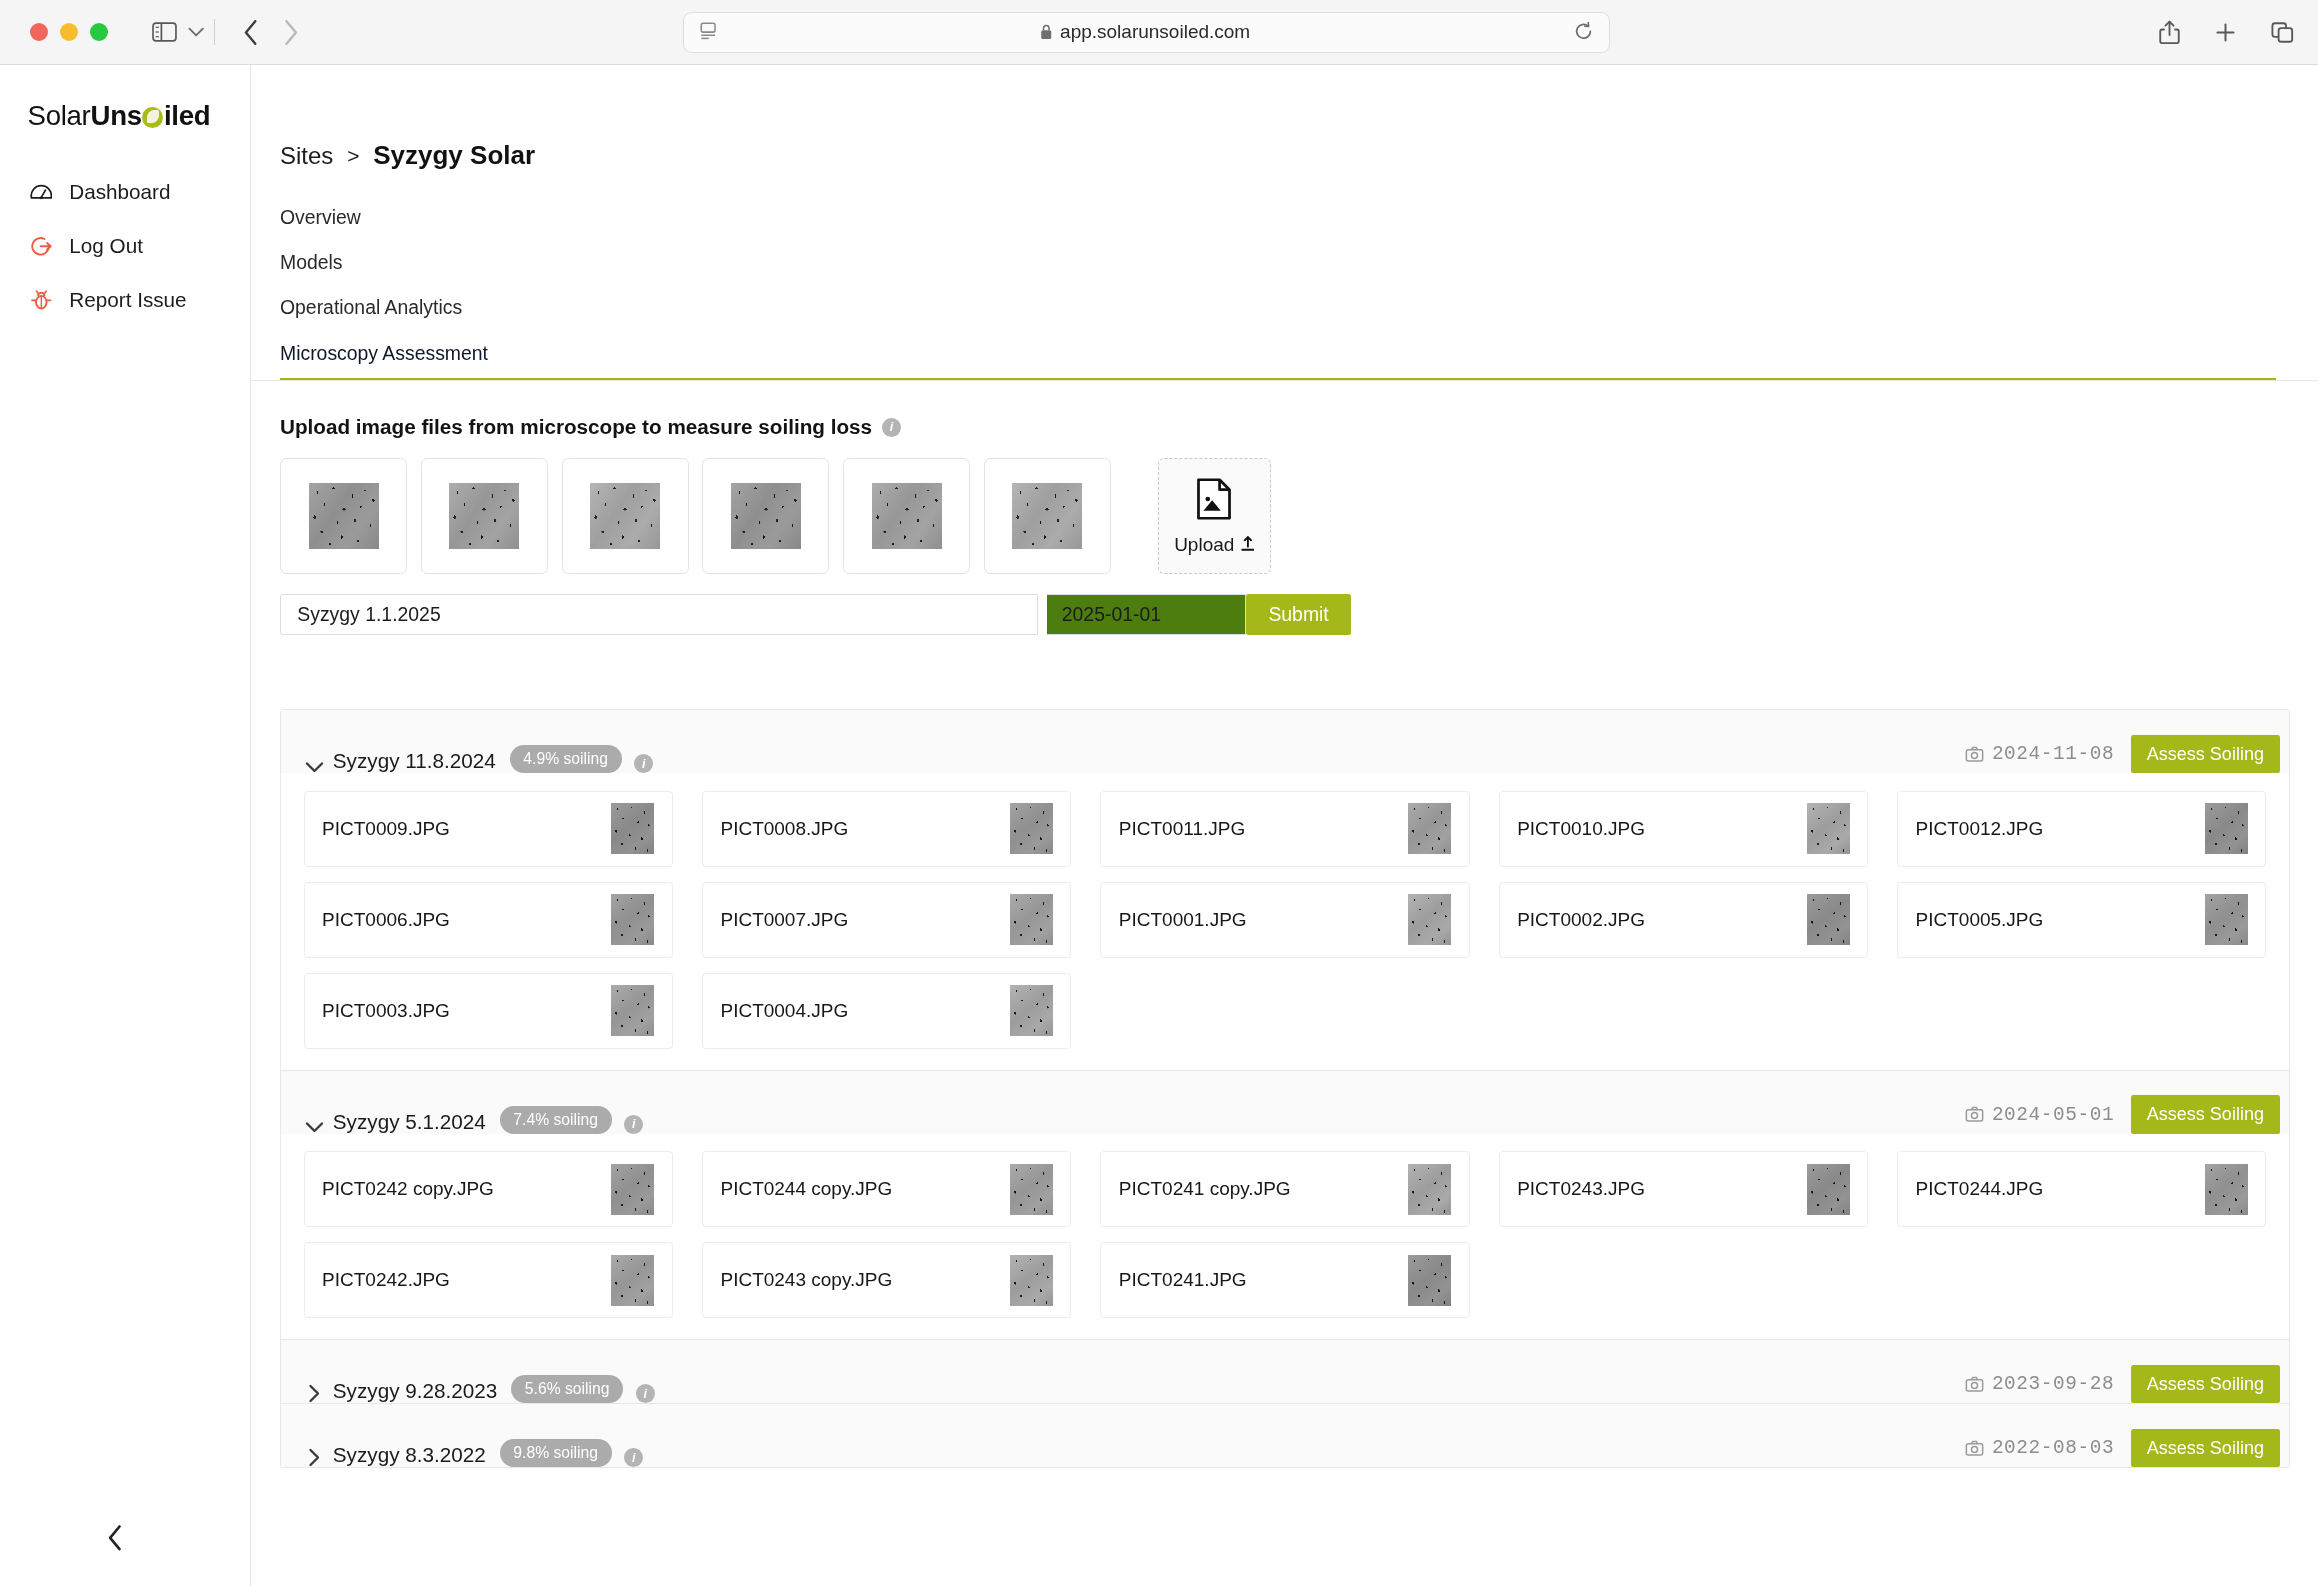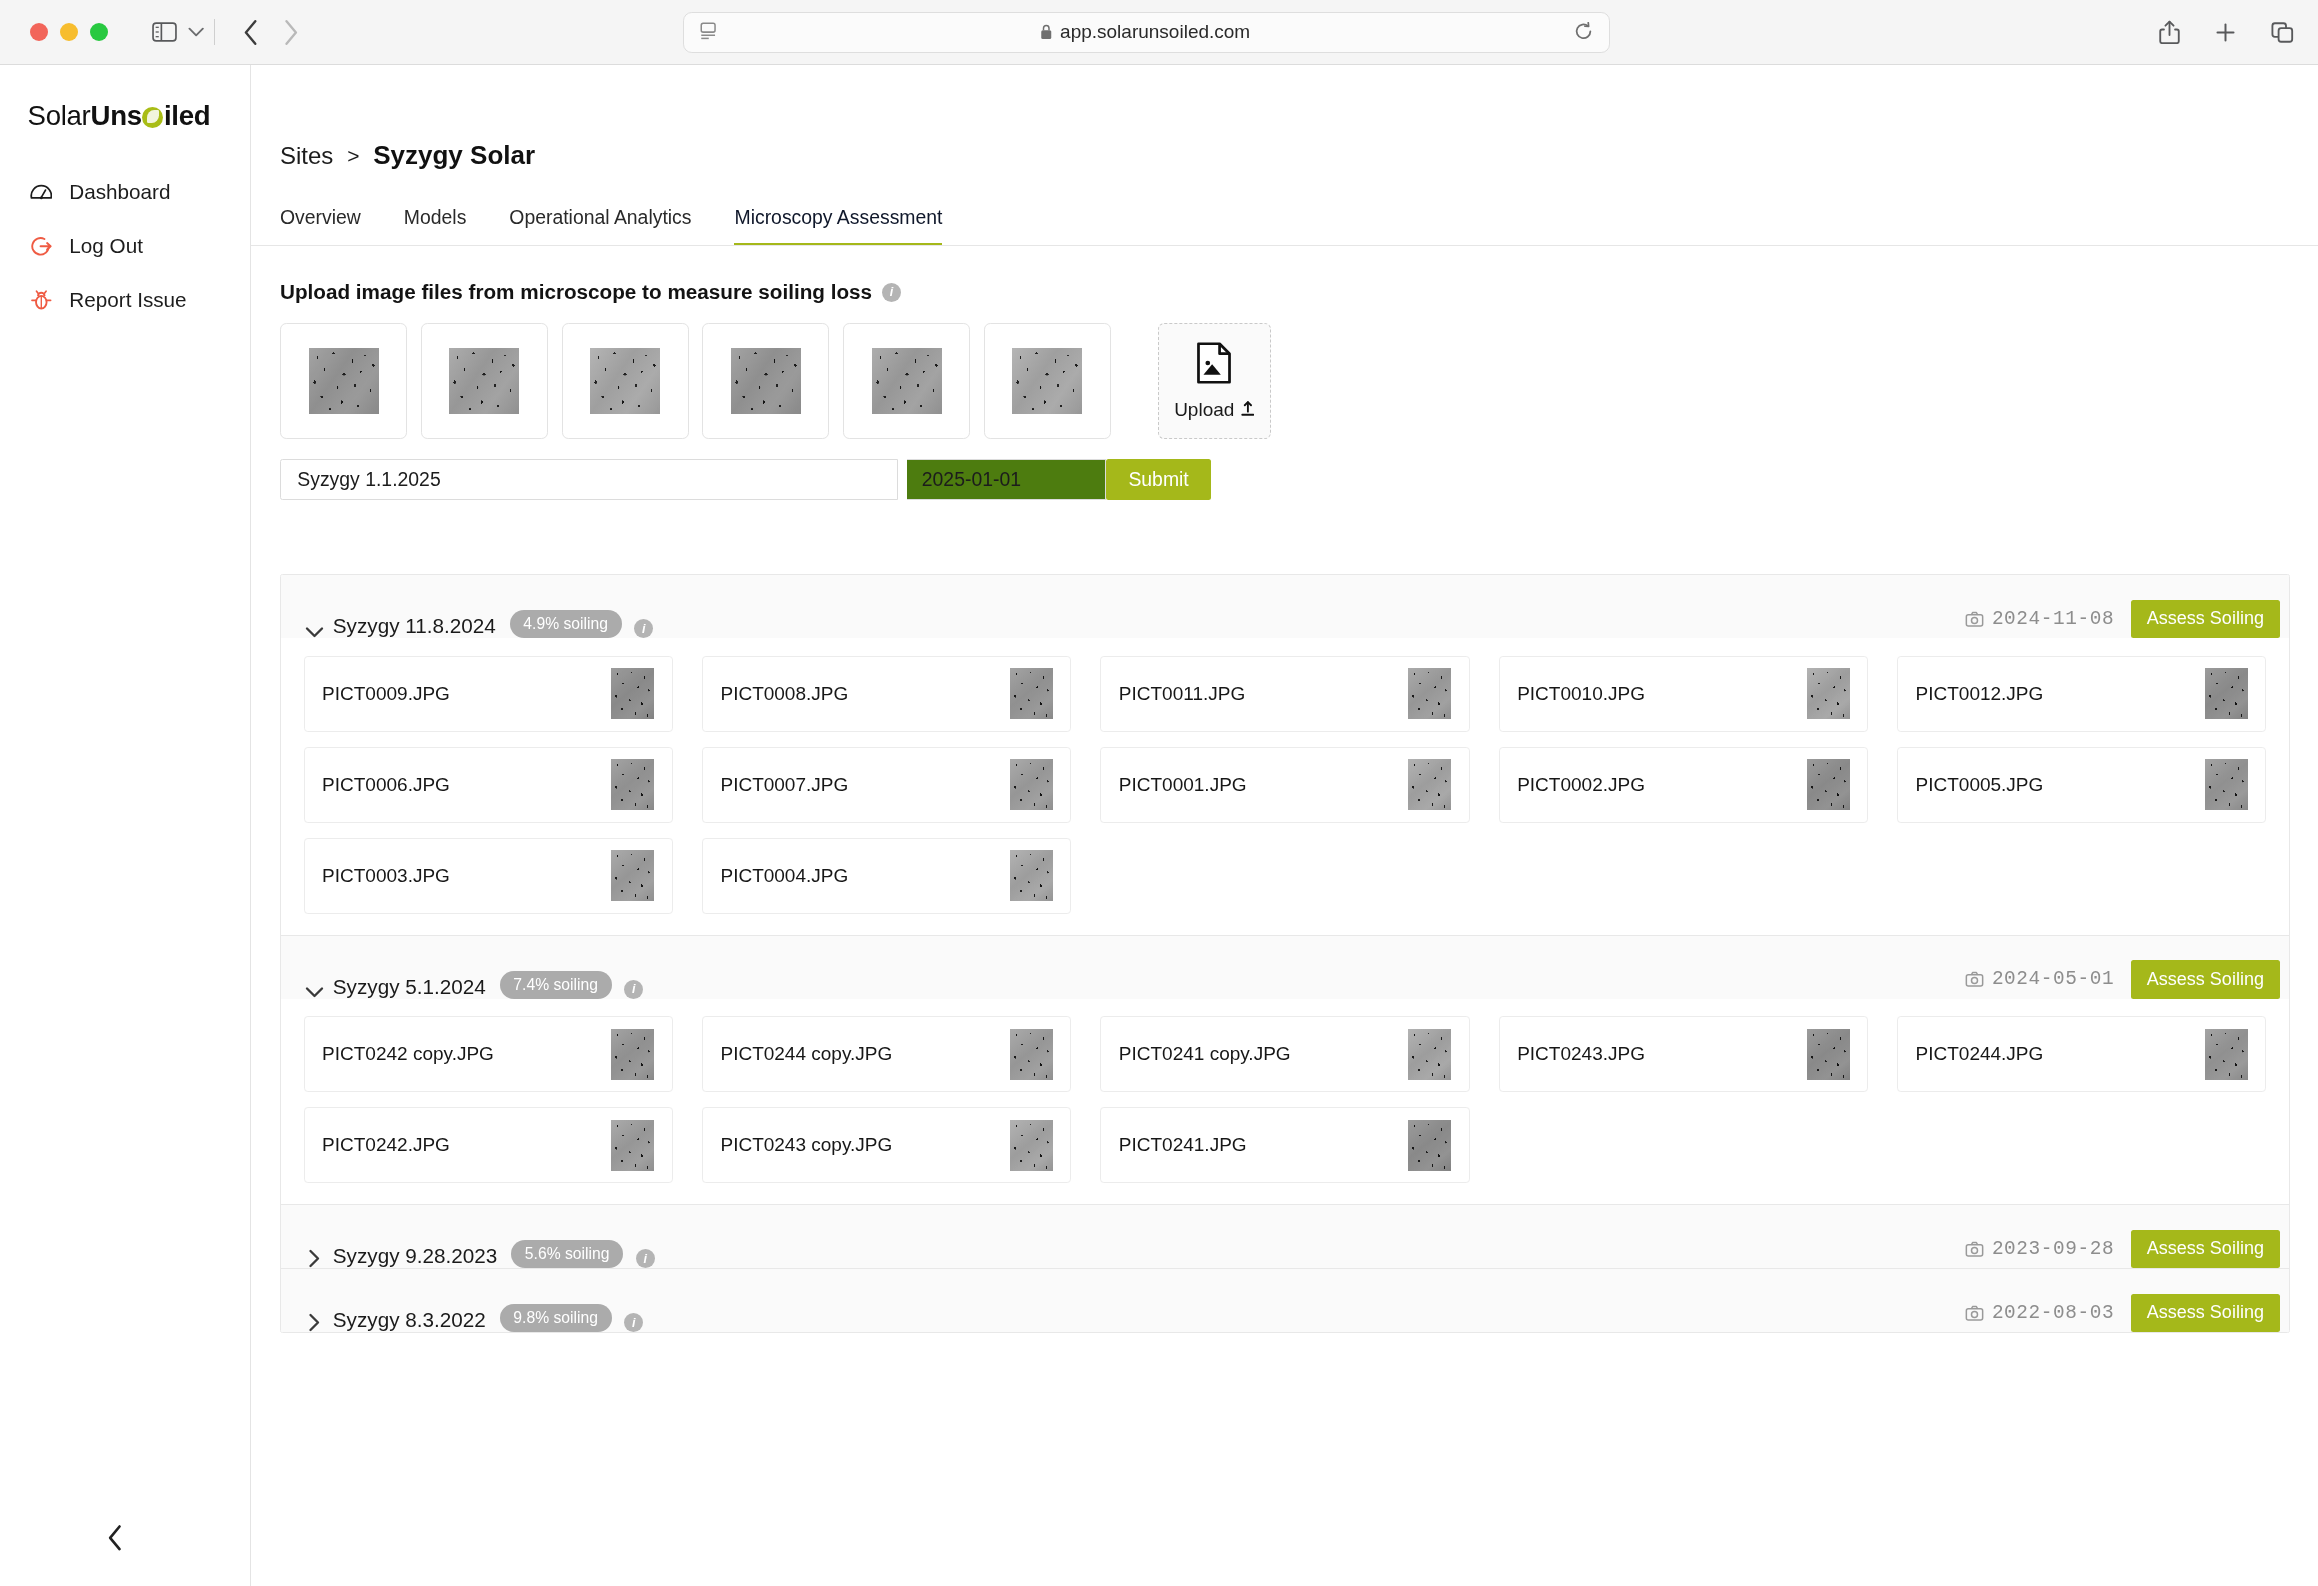--- a/index.html
+++ b/index.html
@@ -130,20 +130,21 @@
   .bc-parent { color: #1c1c1c; }
   .bc-sep { color: #1c1c1c; font-size: 21px; }
   .bc-current { font-weight: 700; color: #111; font-size: 26px; }
 
   .tabs {
     display: flex; gap: 0;
     padding: 0 0 0 29px;
     margin-top: 29px;
     border-bottom: 0.6px solid #e6e6e6;
     width: calc(100% - 0px);
+    flex-direction: column;
   }
   .tab {
     font-size: 19.4px;
     color: #2a2a2a;
     padding: 6.3px 0 13.8px 0;
     margin-right: 43px;
     cursor: pointer;
     border-bottom: 2.5px solid transparent;
     white-space: nowrap;
   }
@@ -221,21 +222,21 @@
   .upload-label {
     font-size: 19px; color: #1a1a1a;
     display: flex; align-items: center; gap: 6.3px;
   }
 
   .form-row {
     display: flex; align-items: stretch;
     padding: 20px 0 0 29px;
   }
   .text-input {
-    width: 618px; height: 41px;
+    width: 758px; height: 41px;
     border: 0.6px solid #dcdcdc;
     border-radius: 2.5px 0 0 2.5px;
     background: #fff;
     font-size: 19.4px;
     color: #1c1c1c;
     padding: 0 16.3px;
     font-family: "Liberation Sans", sans-serif;
     outline: none;
   }
   .date-input-wrap {

